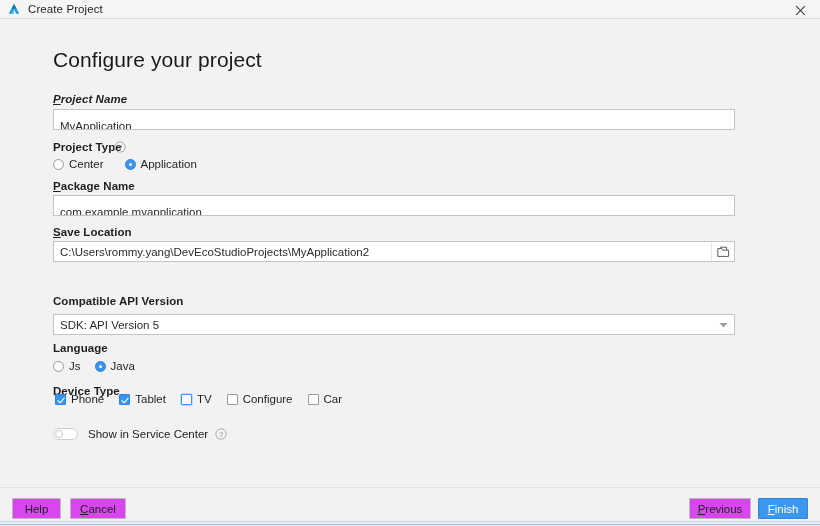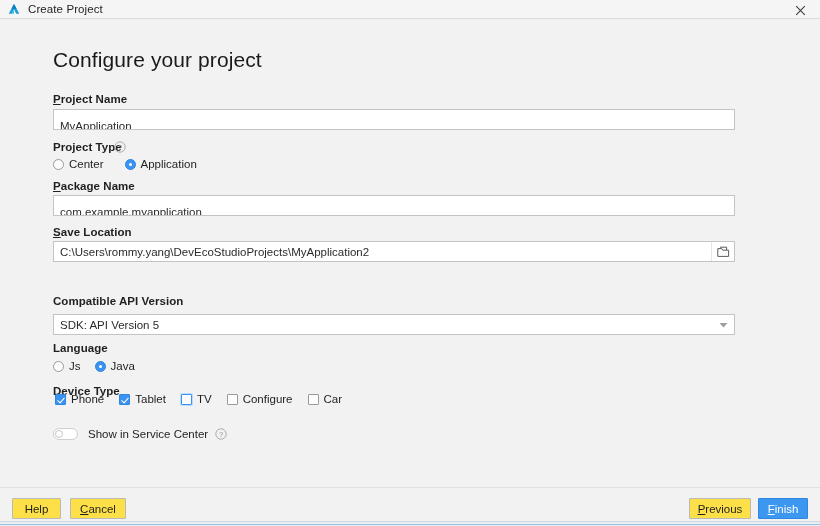--- a/index.html
+++ b/index.html
@@ -269,21 +269,21 @@
     width: 820px;
     height: 39px;
     background: #f2f2f2;
     border-top: 1px solid #e2e2e2;
     box-sizing: border-box;
   }
   .btn {
     position: absolute;
     top: 10px;
     height: 21px;
-    background: #fde047;
+    background: #d946ef;
     border: 1px solid #b9b9b9;
     box-sizing: border-box;
     font-size: 11.5px;
     color: #1f1f1f;
     font-family: "Liberation Sans", sans-serif;
     cursor: pointer;
     border-radius: 1px;
     padding: 0;
     display: flex;
     align-items: center;
@@ -328,21 +328,21 @@
       <svg width="11" height="11" viewBox="0 0 11 11">
         <path d="M1.2 1.2 L9.8 9.8 M9.8 1.2 L1.2 9.8" stroke="#3b3b3b" stroke-width="1.1" fill="none"></path>
       </svg>
     </div>
   </div>
 
   <div class="content">
 
     <div class="page-title">Configure your project</div>
 
-    <div class="field-label" style="left:53px; top:71px;"><span class="mn">P</span><span>roject Name</span></div>
+    <div class="field-label" style="left:53px; top:71px;font-style:italic;"><span class="mn">P</span><span>roject Name</span></div>
     <input class="text-field" style="top: 87px;" value="MyApplication">
 
     <div class="field-label" style="left:53px; top:119px;">Project Type</div>
     <span class="help-icon" style="position:absolute; left:114px; top:119px;">
       <svg width="12" height="12" viewBox="0 0 12 12">
         <circle cx="6" cy="6" r="5.2" fill="none" stroke="#adadad" stroke-width="1"></circle>
         <text x="6" y="8.8" font-size="7.5" text-anchor="middle" fill="#8c8c8c" font-family="Liberation Sans, sans-serif">?</text>
       </svg>
     </span>
     <div class="radio-row" style="left:53px; top:136px;">

